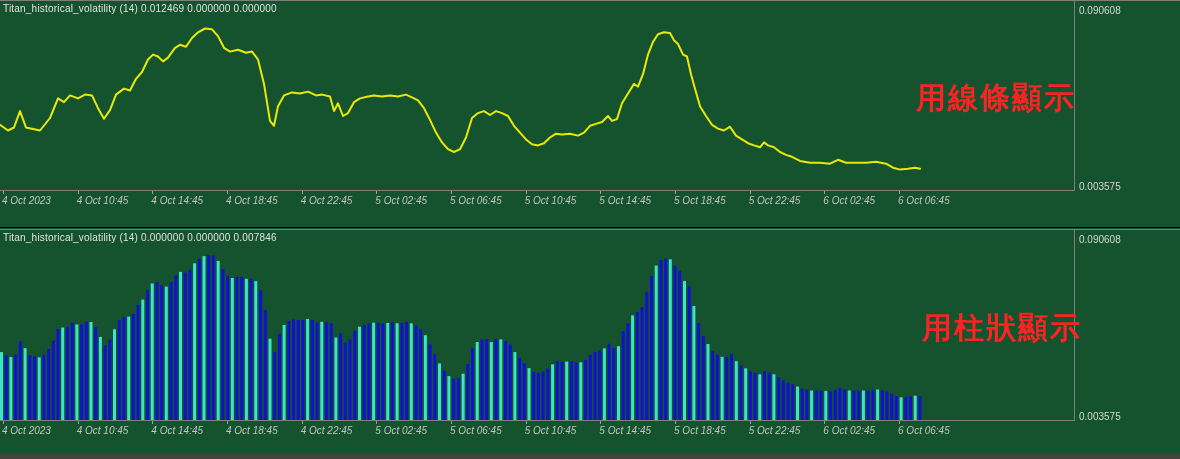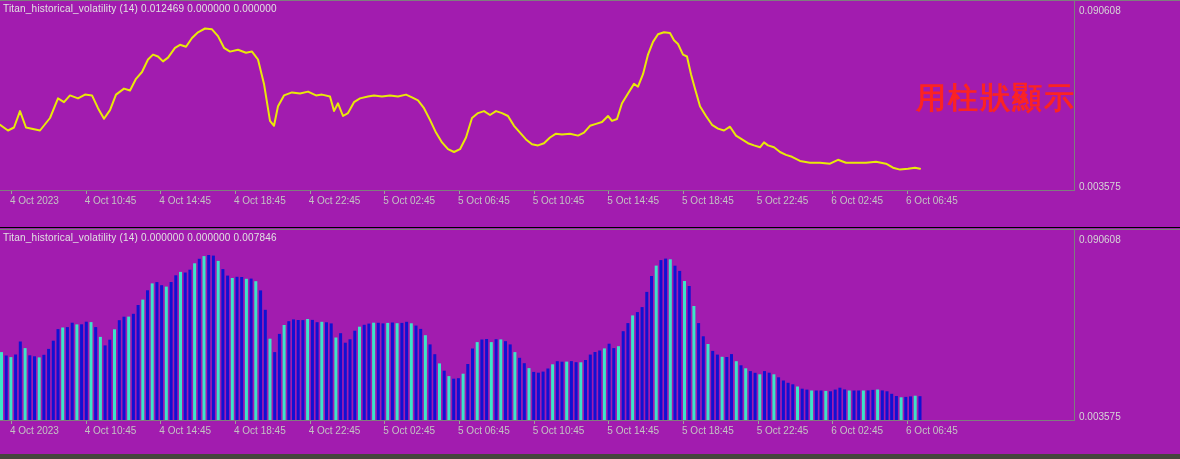--- a/index.html
+++ b/index.html
@@ -1,29 +1,29 @@
 <!DOCTYPE html>
 <html><head>
 <meta charset="utf-8">
 <style>
   html,body{margin:0;padding:0;background:#000;}
   .stage{
     position:relative;width:1180px;height:459px;background:#000;overflow:hidden;
     font-family:"Liberation Sans",sans-serif;
   }
-  .panel{position:absolute;left:0;width:1180px;height:227px;background:#a21caf;}
+  .panel{position:absolute;left:0;width:1180px;height:227px;background:#14532d;}
   .hline{position:absolute;background:#7e7e7e;height:1px;}
   .vline{position:absolute;background:#7e7e7e;width:1px;}
   .ind-label{
     position:absolute;left:3px;top:3px;color:#e2e2e2;font-size:10px;
     white-space:nowrap;letter-spacing:0.2px;
   }
   .scale-val{position:absolute;left:1079px;color:#d6d6d6;font-size:10px;white-space:nowrap;}
   .plot{position:absolute;left:0;display:block;}
-  .time-row{position:absolute;left:8px;width:1074px;height:16px;}
+  .time-row{position:absolute;left:0;width:1074px;height:16px;font-style:italic;}
   .time-label{
     position:absolute;top:4px;color:#c3c3c3;font-size:10px;white-space:nowrap;
   }
   .tick{position:absolute;top:0;width:1px;height:3px;background:#9d9d9d;}
   .red-note{
     position:absolute;color:#fb2323;font-size:30px;font-weight:bold;
     letter-spacing:2px;white-space:nowrap;font-family:"Liberation Sans",sans-serif;
   }
   .bottom-strip{position:absolute;left:0;top:454px;width:1180px;height:5px;background:#45453d;}
 </style>
@@ -300,16 +300,17 @@
         <span class="time-label" style="left: 674.03px;">5 Oct 18:45</span>
         <div class="tick" style="left: 749.7px;"></div>
         <span class="time-label" style="left: 748.7px;">5 Oct 22:45</span>
         <div class="tick" style="left: 824.37px;"></div>
         <span class="time-label" style="left: 823.37px;">6 Oct 02:45</span>
         <div class="tick" style="left: 899.04px;"></div>
         <span class="time-label" style="left: 898.04px;">6 Oct 06:45</span>
       </div>
   </section>
 
-  <div class="red-note" style="left:916px;top:78px;">用柱狀顯示</div>
+  <div class="red-note" style="left:916px;top:78px;">用線條顯示</div>
+  <div class="red-note" style="left:922px;top:308px;">用柱狀顯示</div>
 
   <div class="bottom-strip"></div>
 </div>
 
 </body></html>

